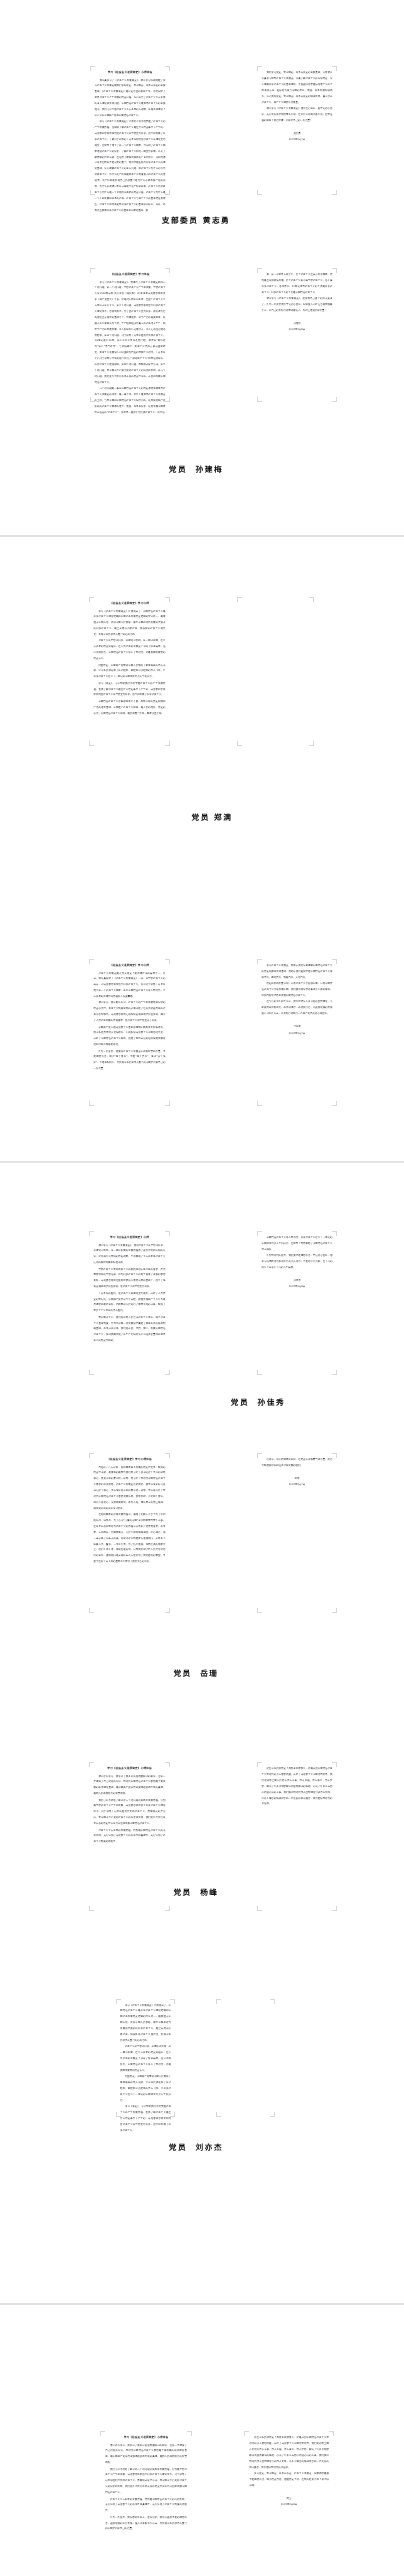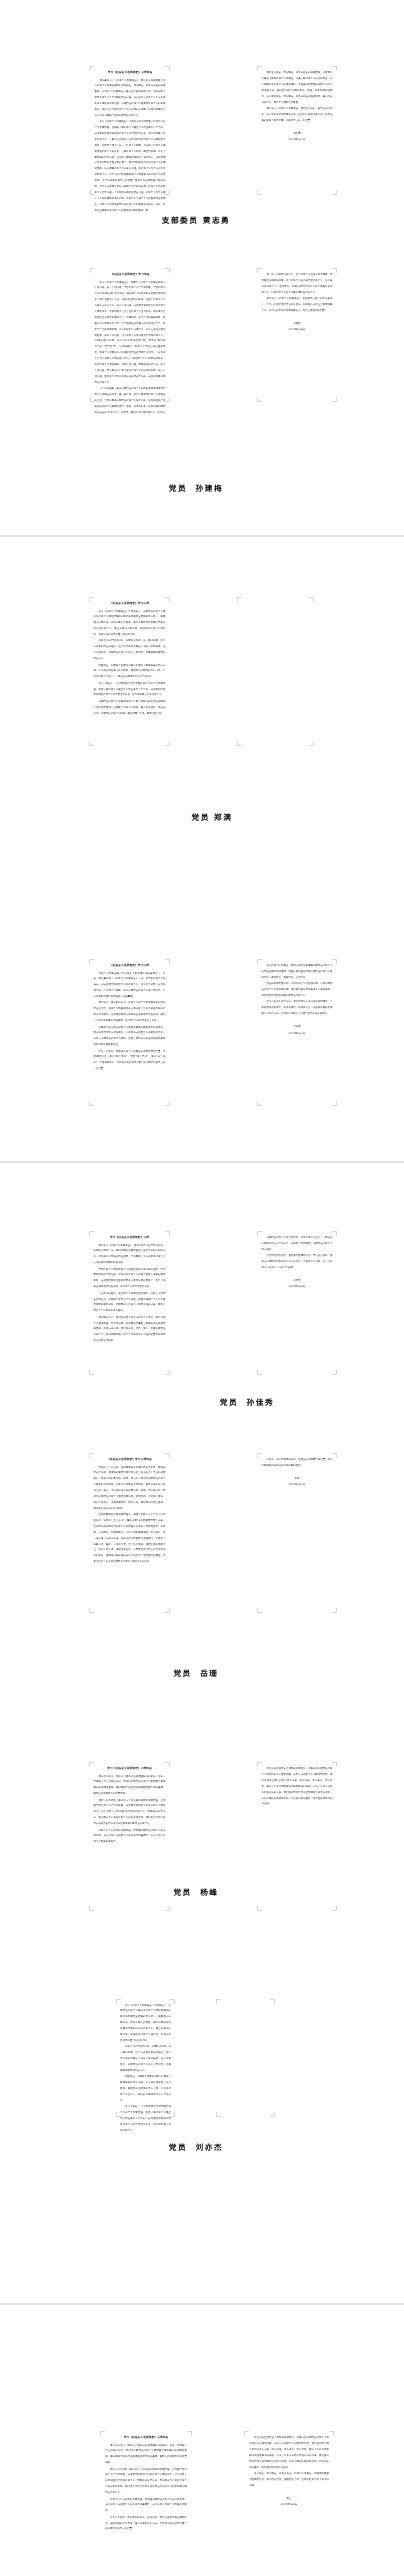--- a/index.html
+++ b/index.html
@@ -141,21 +141,21 @@
         <span class="br"></span>
       <p class="scan-p">看，第一次世界大战之后，民主社会主义在西方发达国家、特别是在欧洲较快发展。民主社会主义既不属空想社会主义，也不属科学社会主义，总体苏言，21世纪世界社会主义的主流是科学社会主义，科学社会主义的主力是中国特色社会主义。</p>
       <p class="scan-p">通过学习《社会主义发展简史》，使得我自己身上的担子更重了，作为一名党员我将牢记初心使命，积极投入到社区志愿者服务之中，以自己的实际行动带动身边人，为社区建设贡献力量！</p>
       <div class="sig">
         <div>孙建梅</div>
         <div>2022年4月8日</div>
       </div>
     </div>
   </div>
 
-  <div class="caption" style="top:482px;">
+  <div class="caption" style="top:463px;">
     <span>党员</span>
     &nbsp;<span>孙建梅</span>
   </div>
 
   <div class="seam" style="top:535px;"></div>
 
   <div class="spread" style="top:597px;height:149px;">
     <div class="scan-page" style="margin-left:89px;width:81px;height:149px;padding:4.1px 4.6px;">
       <span class="bl"></span>
         <span class="br"></span>
@@ -218,21 +218,21 @@
       <p class="scan-p">中国特色社会主义进入新时代，科学社会主义在二十一世纪的中国焕发出强大生机活力，在世界上高高举起了中国特色社会主义伟大旗帜。</p>
       <p class="scan-p">作为新时代的党员，我们要坚定理想信念，牢记初心使命，把学习成果转化为推动工作的强大动力，立足岗位作贡献，在平凡的岗位上书写不平凡的人生篇章。</p>
       <div class="sig">
         <div>孙佳秀</div>
         <div>2022年4月8日</div>
       </div>
     </div>
   </div>
 
 
-  <div class="caption" style="top:1396px;left:144px;width:206px;">
+  <div class="caption" style="top:1396px;left:155px;width:206px;">
     <span>党员</span>
     &nbsp;<span>孙佳秀</span>
   </div>
 
   <div class="spread" style="top:1453px;height:160px;">
     <div class="scan-page" style="margin-left:89px;width:81px;height:160px;padding:4.1px 4.6px;">
       <span class="bl"></span>
         <span class="br"></span>
       <div class="scan-title">《社会主义发展简史》学习心得体会</div>
       <p class="scan-p">自党的十八大以来，党和国家事业发展的历史性变革、取得的历史性成就，最根本的是因为我们有习近平总书记这个坚强的领导核心，有党中央的集中统一领导，有习近平新时代中国特色社会主义思想的科学指导。社会主义发展史告诉我们，要坚决维护好习总书记这个核心，坚决维护党中央的集中统一领导，坚决用习近平新时代中国特色社会主义思想武装头脑、指导实践，强化四个意识，践行入党初心，弘扬敢闯敢试、敢为人先、埋头苦干的特区精神，确保党中央的决策落到实处。</p>

